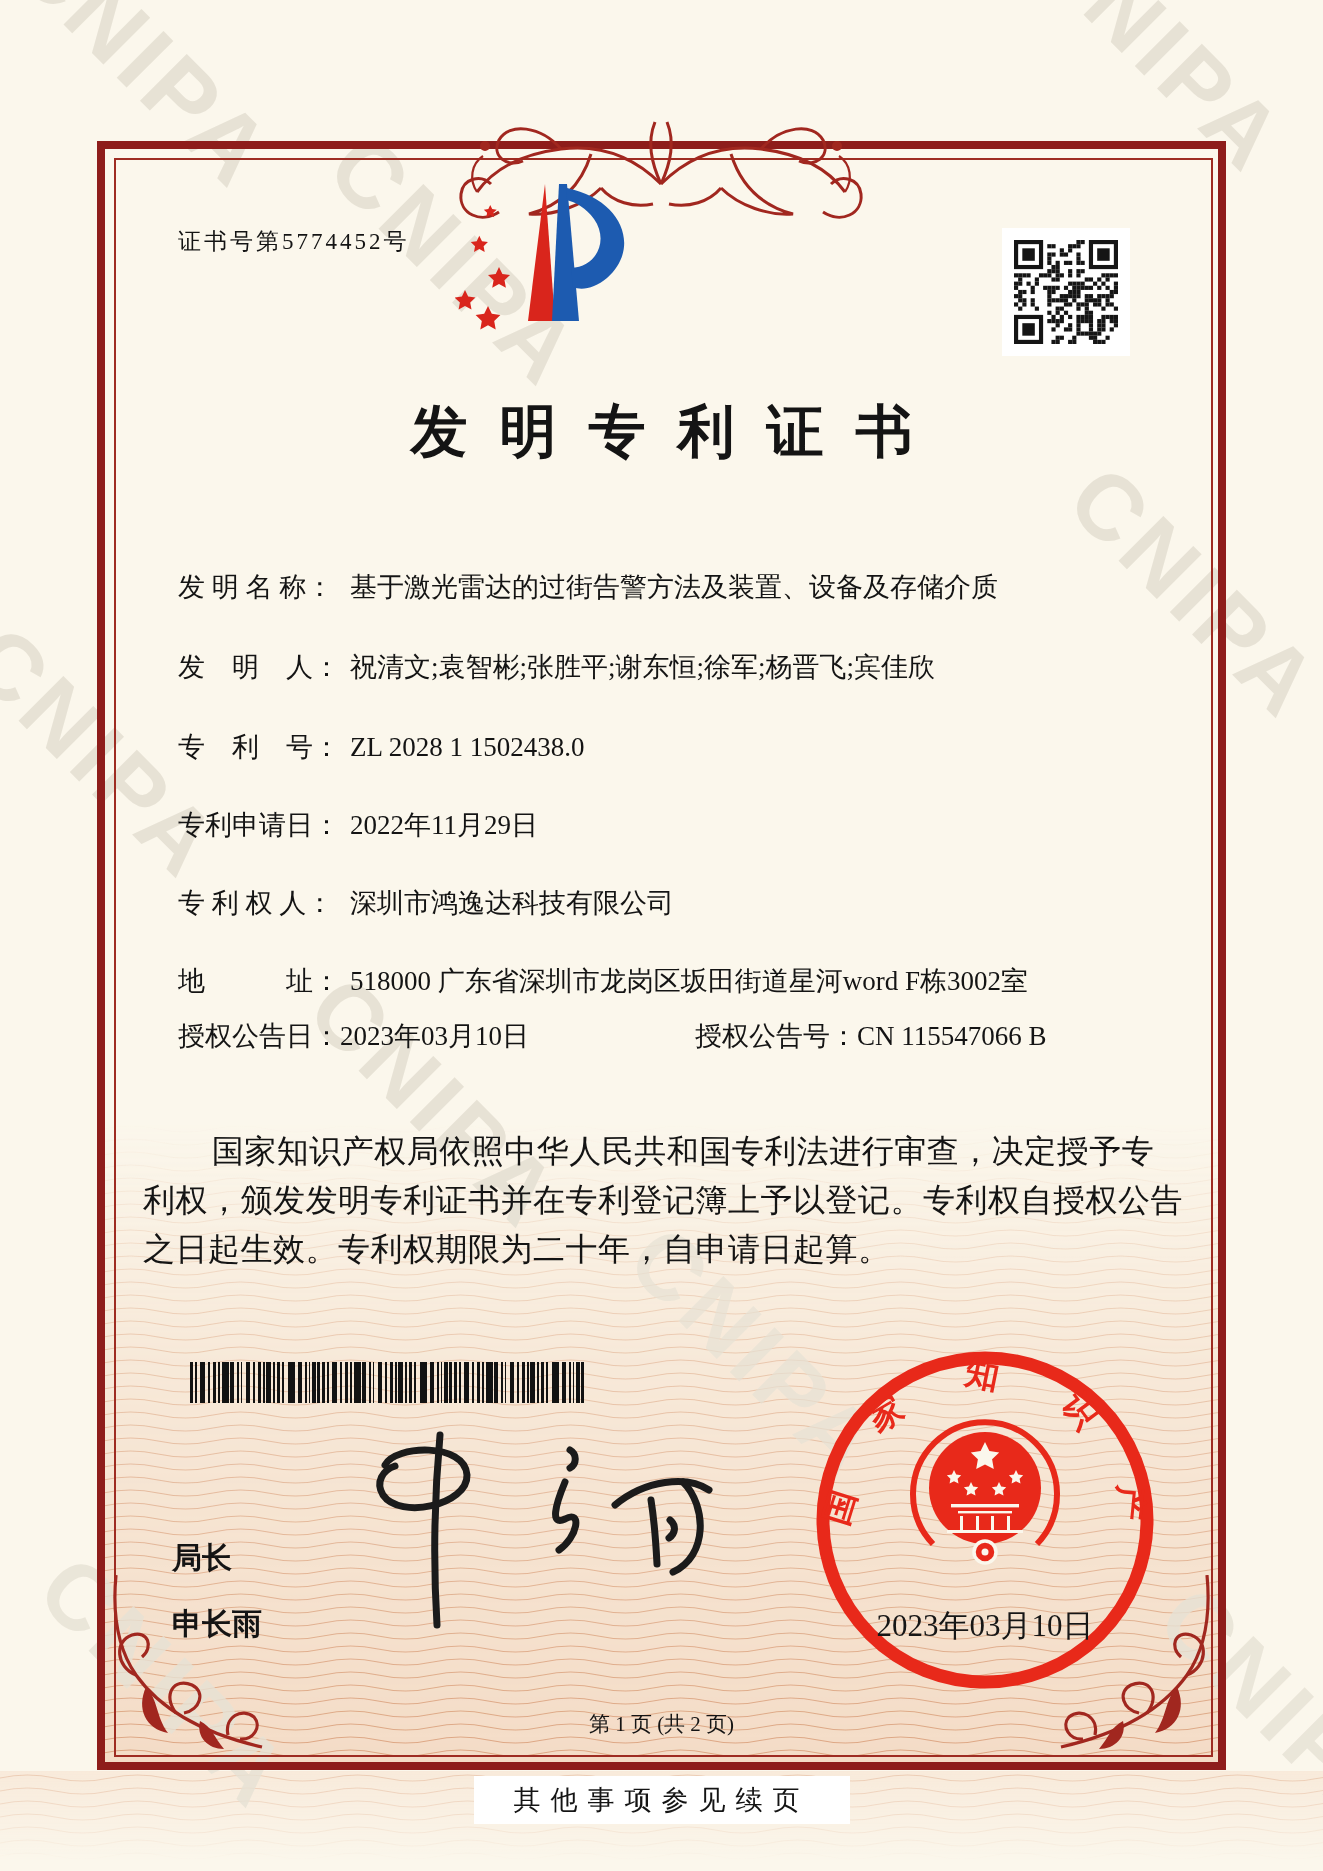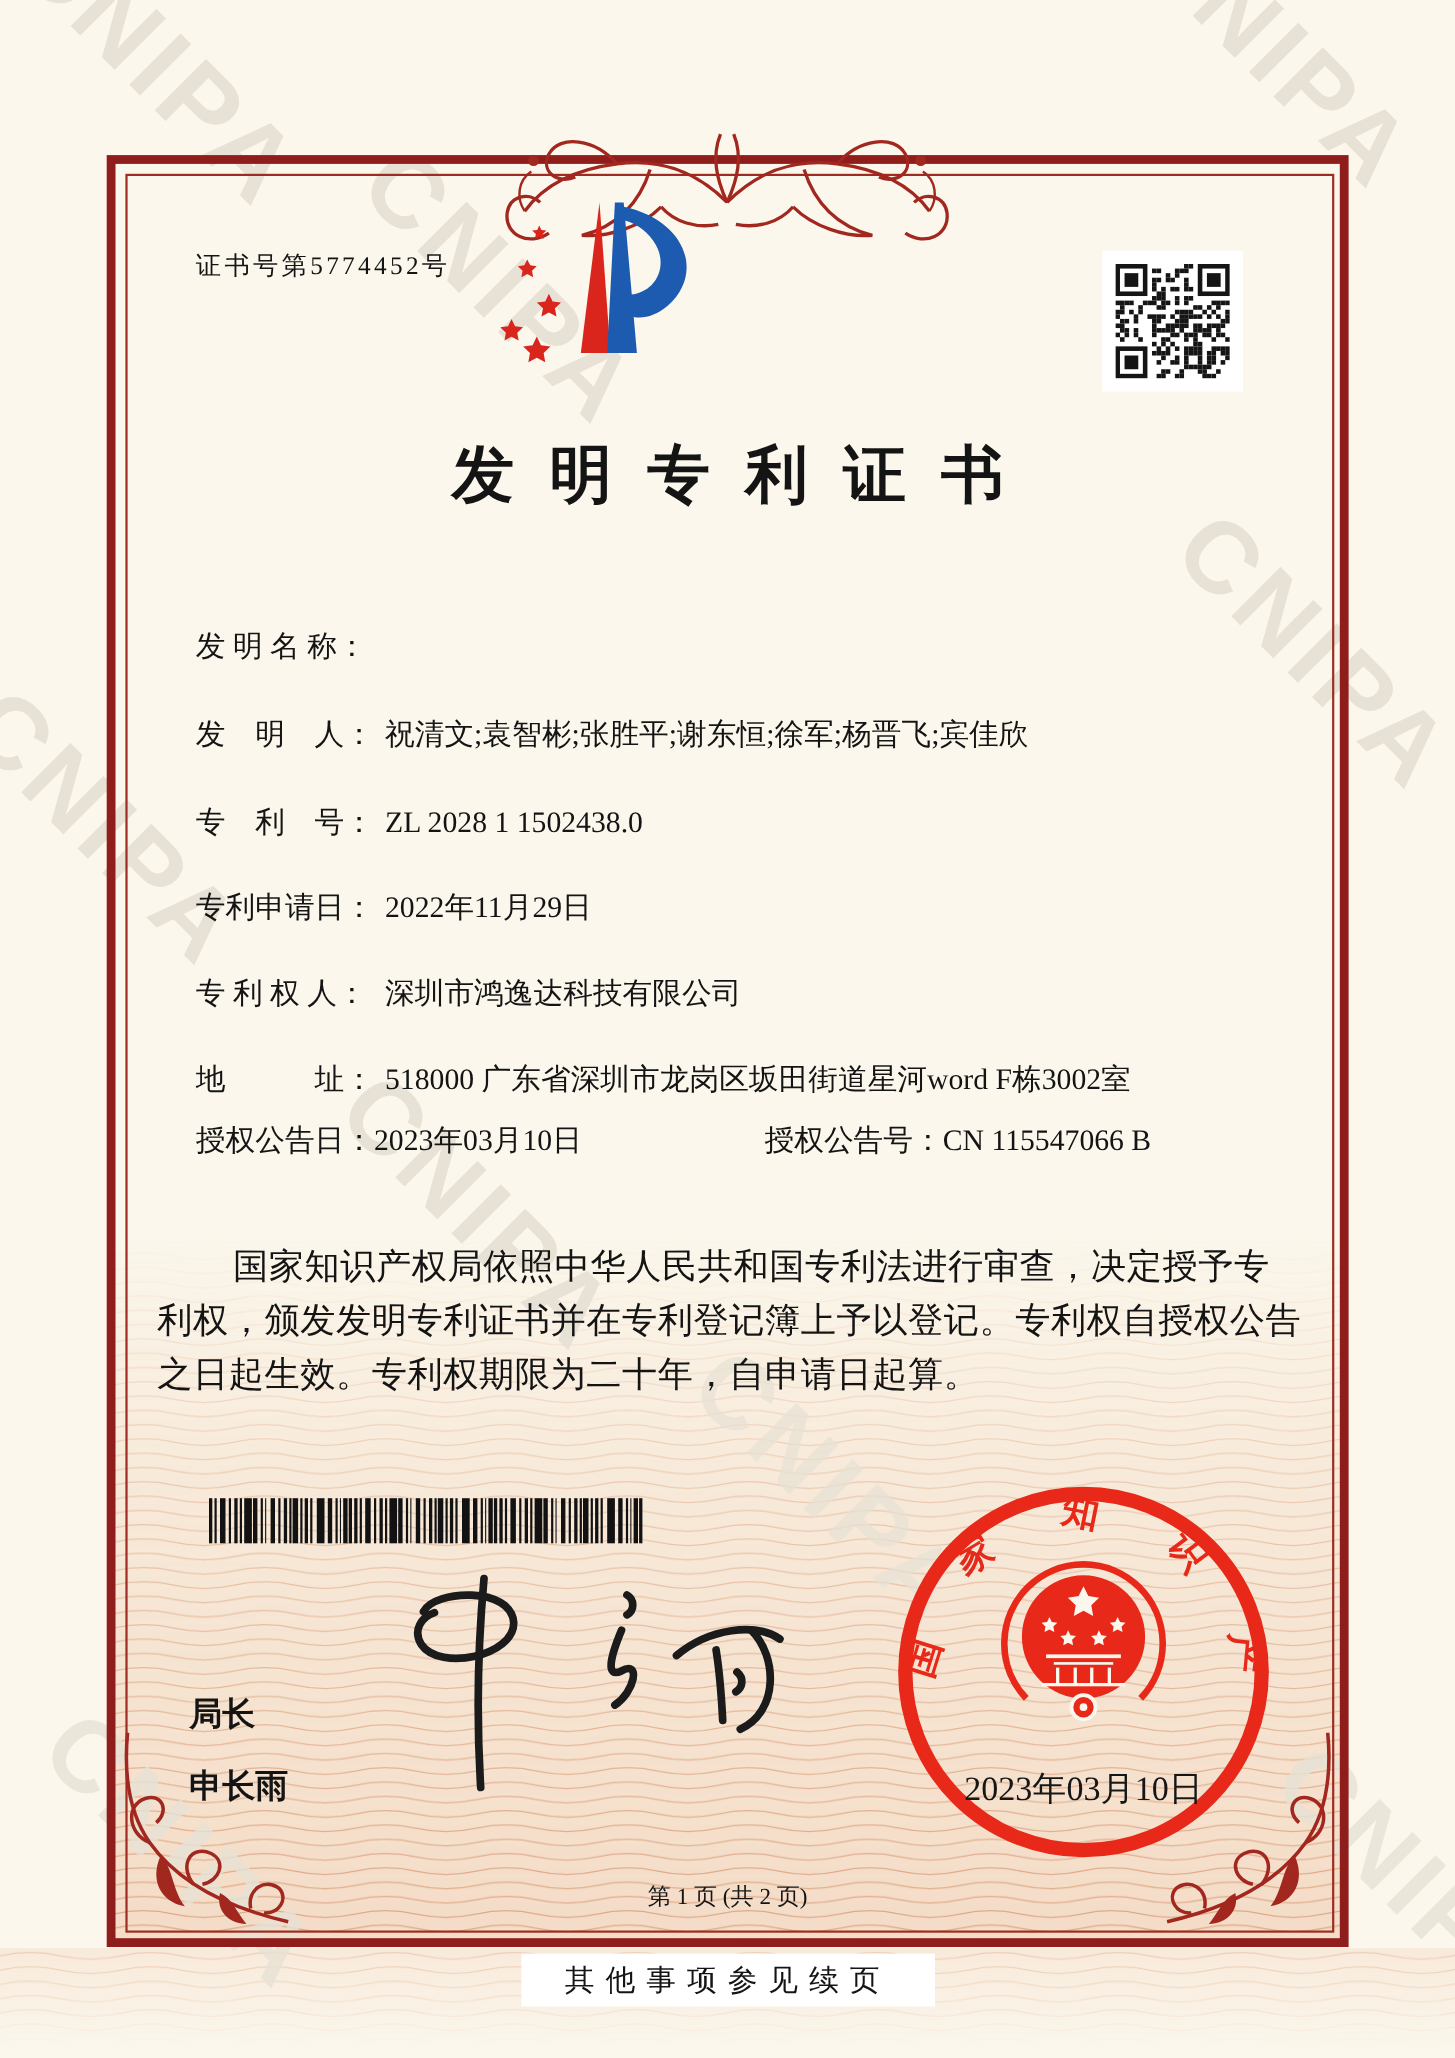--- a/index.html
+++ b/index.html
@@ -363,20 +363,21 @@
           <rect x="4" y="76" width="20" height="20" fill="#ffffff"></rect>
           <rect x="8" y="80" width="12" height="12" fill="#151515"></rect>
         </g>
       </svg>
   </div>
 
   <div class="title">发明专利证书</div>
 
   <div class="row" style="top:550px">
     <span class="lbl">发 明 名 称：</span>
+    <span class="val">基于激光雷达的过街告警方法及装置、设备及存储介质</span>
   </div>
   <div class="row" style="top:630px">
     <span class="lbl">发　明　人：</span>
     <span class="val">祝清文;袁智彬;张胜平;谢东恒;徐军;杨晋飞;宾佳欣</span>
   </div>
   <div class="row" style="top:710px">
     <span class="lbl">专　利　号：</span>
     <span class="val">ZL 2028 1 1502438.0</span>
   </div>
   <div class="row" style="top:788px">

